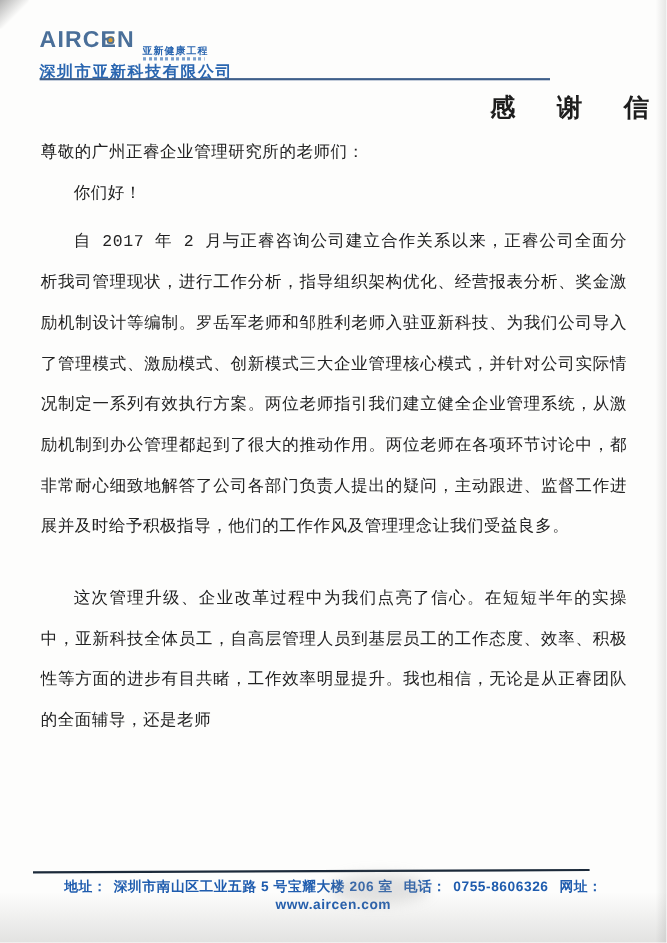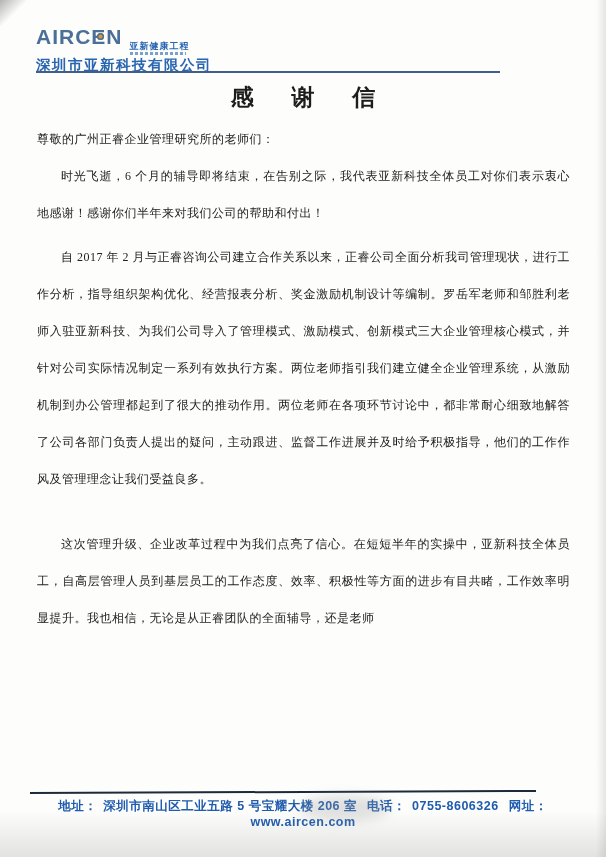--- a/index.html
+++ b/index.html
@@ -29,27 +29,27 @@
   .tagline-box{margin-left:7px;margin-top:16px;}
   .tagline{font-family:"Liberation Sans","DejaVu Sans",sans-serif;font-weight:bold;
     font-size:9px;color:#2a66b0;letter-spacing:1px;white-space:nowrap;}
   .tagline-sub{margin-top:1px;height:3px;width:56px;
     background:repeating-linear-gradient(to right,#7aa0cc 0 3px,transparent 3px 5px);}
   .company{font-family:Liberation Mono, monospace;font-weight:bold;
     font-size:14.5px;color:#2a66b0;letter-spacing:1.5px;margin-top:1px;}
   .header-rule{position:absolute;left:36px;top:71px;width:464px;height:2px;background:#3f5f8a;}
 
   
-  .title{position:absolute;left:0;right:0;top:82px;text-align:center;
+  .title{position:absolute;left:0;right:0;top:82px;text-align:right;
     font-size:23px;font-weight:bold;color:#1d1d1d;letter-spacing:16px;text-indent:16px;}
 
   
   .letter{position:absolute;left:37px;top:121px;width:533px;color:#222;}
-  .letter p{margin:0;font-size:12px;line-height:37px;text-align:justify;
-    letter-spacing:.5px;}
+  .letter p{margin:0;font-size:15px;line-height:37px;text-align:justify;
+    letter-spacing:.5px;font-family:Liberation Mono, monospace;}
   .letter p.indent{text-indent:2em;}
   .letter p.sp-small{margin-top:7px;}
   .letter p.sp-large{margin-top:28px;}
 
   
   .footer-rule{position:absolute;left:30px;top:791px;width:506px;height:2px;
     background:#1c2a3a;transform:rotate(-.25deg);}
   .footer{position:absolute;left:0;right:0;top:798px;text-align:center;
     font-family:"Liberation Sans","DejaVu Sans",sans-serif;font-weight:bold;
     font-size:12.5px;color:#1f5cae;letter-spacing:.5px;}
@@ -72,21 +72,21 @@
       </div>
     </div>
     <div class="company">深圳市亚新科技有限公司</div>
   </div>
   <div class="header-rule"></div>
 
   <div class="title">感 谢 信</div>
 
   <div class="letter">
     <p>尊敬的广州正睿企业管理研究所的老师们：</p>
-    <p class="indent">时光飞逝，6 个月的辅导即将结束，在告别之际，我代表亚新科技全体员工对你们表示衷心地感谢！感谢你们半年来对我们公司的帮助和付出！</p>
+    <p class="indent">你们好！</p>
     <p class="indent sp-small">自 2017 年 2 月与正睿咨询公司建立合作关系以来，正睿公司全面分析我司管理现状，进行工作分析，指导组织架构优化、经营报表分析、奖金激励机制设计等编制。罗岳军老师和邹胜利老师入驻亚新科技、为我们公司导入了管理模式、激励模式、创新模式三大企业管理核心模式，并针对公司实际情况制定一系列有效执行方案。两位老师指引我们建立健全企业管理系统，从激励机制到办公管理都起到了很大的推动作用。两位老师在各项环节讨论中，都非常耐心细致地解答了公司各部门负责人提出的疑问，主动跟进、监督工作进展并及时给予积极指导，他们的工作作风及管理理念让我们受益良多。</p>
     <p class="indent sp-large">这次管理升级、企业改革过程中为我们点亮了信心。在短短半年的实操中，亚新科技全体员工，自高层管理人员到基层员工的工作态度、效率、积极性等方面的进步有目共睹，工作效率明显提升。我也相信，无论是从正睿团队的全面辅导，还是老师</p>
   </div>
 
   <div class="footer-rule"></div>
   <div class="footer">
     <span>地址：</span><span>深圳市南山区工业五路 5 号宝耀大楼 206 室</span>
     <span>电话：</span><span>0755-8606326</span>
     <span>网址：</span><span>www.aircen.com</span>
   </div>

